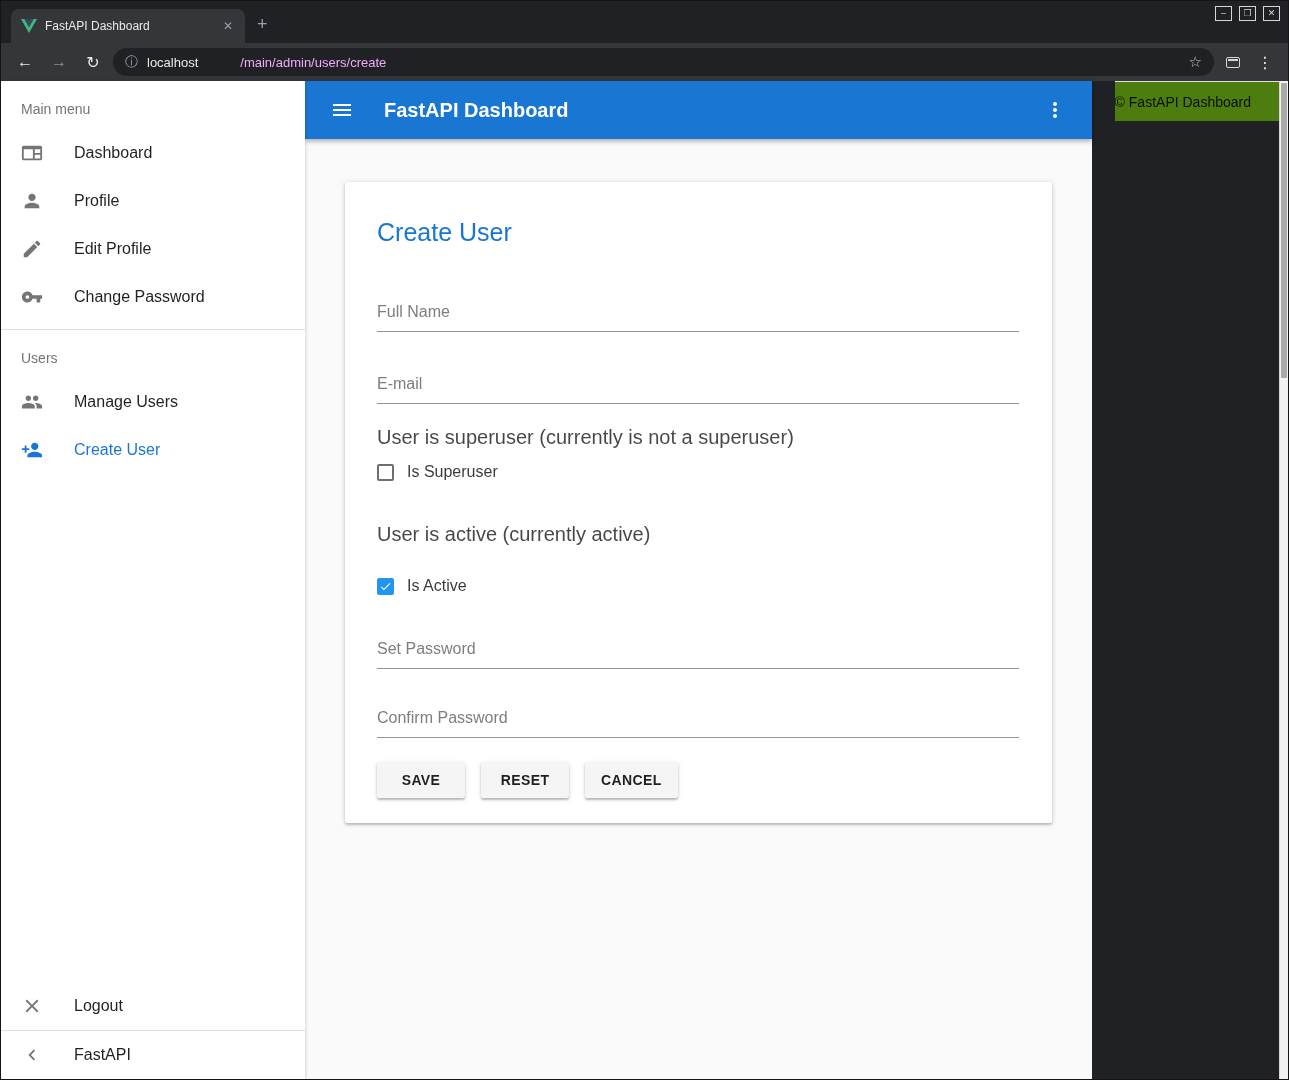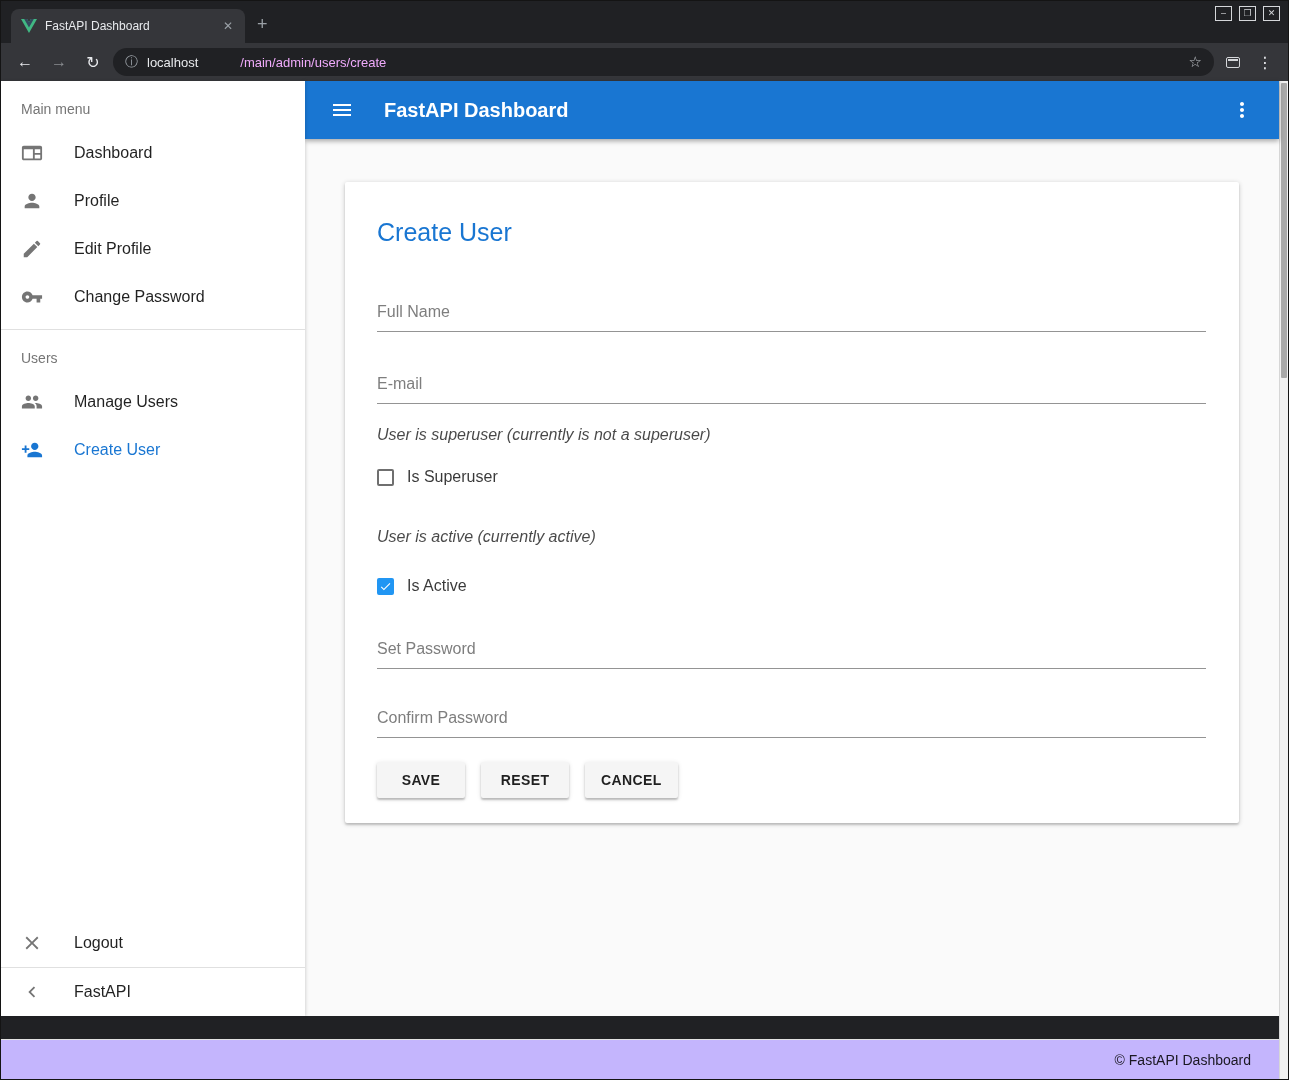--- a/index.html
+++ b/index.html
@@ -60,21 +60,21 @@
   .omni-star { font-size: 15px; color: #bdc1c6; cursor: pointer; }
   .chrome-icon {
     width: 26px; height: 26px; display: flex; align-items: center; justify-content: center;
     color: #e8eaed; cursor: pointer; flex: none; font-size: 16px;
   }
   .mini-window { width: 14px; height: 11px; border: 1.5px solid #d5d7da; border-radius: 2px; position: relative; }
   .mini-window:after { content:""; position:absolute; left:1px; right:1px; top:1.5px; height:1.5px; background:#d5d7da; }
 
   
   .body-row { flex: 1; display: flex; min-height: 0; }
-  .app-col { flex: 1; display: flex; flex-direction: column; min-width: 0; gap: 23px; }
+  .app-col { flex: 1; display: flex; flex-direction: row; min-width: 0; gap: 23px; }
   .app { flex: 1; display: flex; min-height: 0; background: #fafafa; }
 
   
   .sidebar {
     width: 304px; flex: none; background: #ffffff;
     display: flex; flex-direction: column;
     box-shadow: 1px 0 3px rgba(0,0,0,.15); z-index: 2;
     padding-top: 8px;
   }
   .subheader {
@@ -120,24 +120,24 @@
     width: 100%; border: 0; outline: none; background: transparent;
     border-bottom: 1px solid rgba(0,0,0,.42);
     font-size: 16px; padding: 0 0 10px 0; color: rgba(0,0,0,.87);
     font-family: inherit;
   }
   .tfield input::placeholder { color: #7e7e7e; opacity: 1; }
   .tfield.gap-sm { margin-top: 43px; }
   .tfield.gap-pwd { margin-top: 45px; }
   .tfield.gap-confirm { margin-top: 40px; }
 
-  .hint { margin-top: 22px; font-size: 16px; color: rgba(0,0,0,.72); font-style: italic; }
+  .hint { margin-top: 22px; font-size: 20px; color: rgba(0,0,0,.72); }
   .hint.second { margin-top: 42px; }
 
-  .check-row { margin-top: 24px; display: flex; align-items: center; cursor: pointer; width: max-content; }
+  .check-row { margin-top: 14px; display: flex; align-items: center; cursor: pointer; width: max-content; }
   .check-row.second { margin-top: 31px; }
   .cbox {
     width: 17px; height: 17px; border: 2px solid #6f6f6f; border-radius: 2px;
     flex: none; display: flex; align-items: center; justify-content: center;
     background: #fff;
   }
   .cbox svg { width: 13px; height: 13px; fill: #fff; display: none; }
   .cbox.checked { background: #2196f3; border-color: #2196f3; }
   .cbox.checked svg { display: block; }
   .cbox-label { margin-left: 13px; font-size: 16px; color: rgba(0,0,0,.78); }
@@ -147,21 +147,21 @@
     min-width: 88px; height: 36px; border: 0; border-radius: 2px;
     background: #f5f5f5; color: rgba(0,0,0,.87);
     font-size: 14px; font-weight: 700; letter-spacing: .4px;
     font-family: inherit; cursor: pointer; margin-right: 16px;
     box-shadow: 0 2px 2px rgba(0,0,0,.22), 0 1px 5px rgba(0,0,0,.12);
     padding: 0 16px;
   }
 
   
   .footer {
-    height: 40px; flex: none; background: #c4b5fd;
+    height: 40px; flex: none; background: #4d7c0f;
     border-top: 1px solid #e2e2e2;
     display: flex; align-items: center; justify-content: flex-end;
     padding-right: 28px; font-size: 14px; color: rgba(0,0,0,.87);
   }
 
   
   .scrollbar {
     width: 9px; flex: none; background: #f1f1f1;
     border-left: 1px solid #d6d6d6; position: relative;
   }

